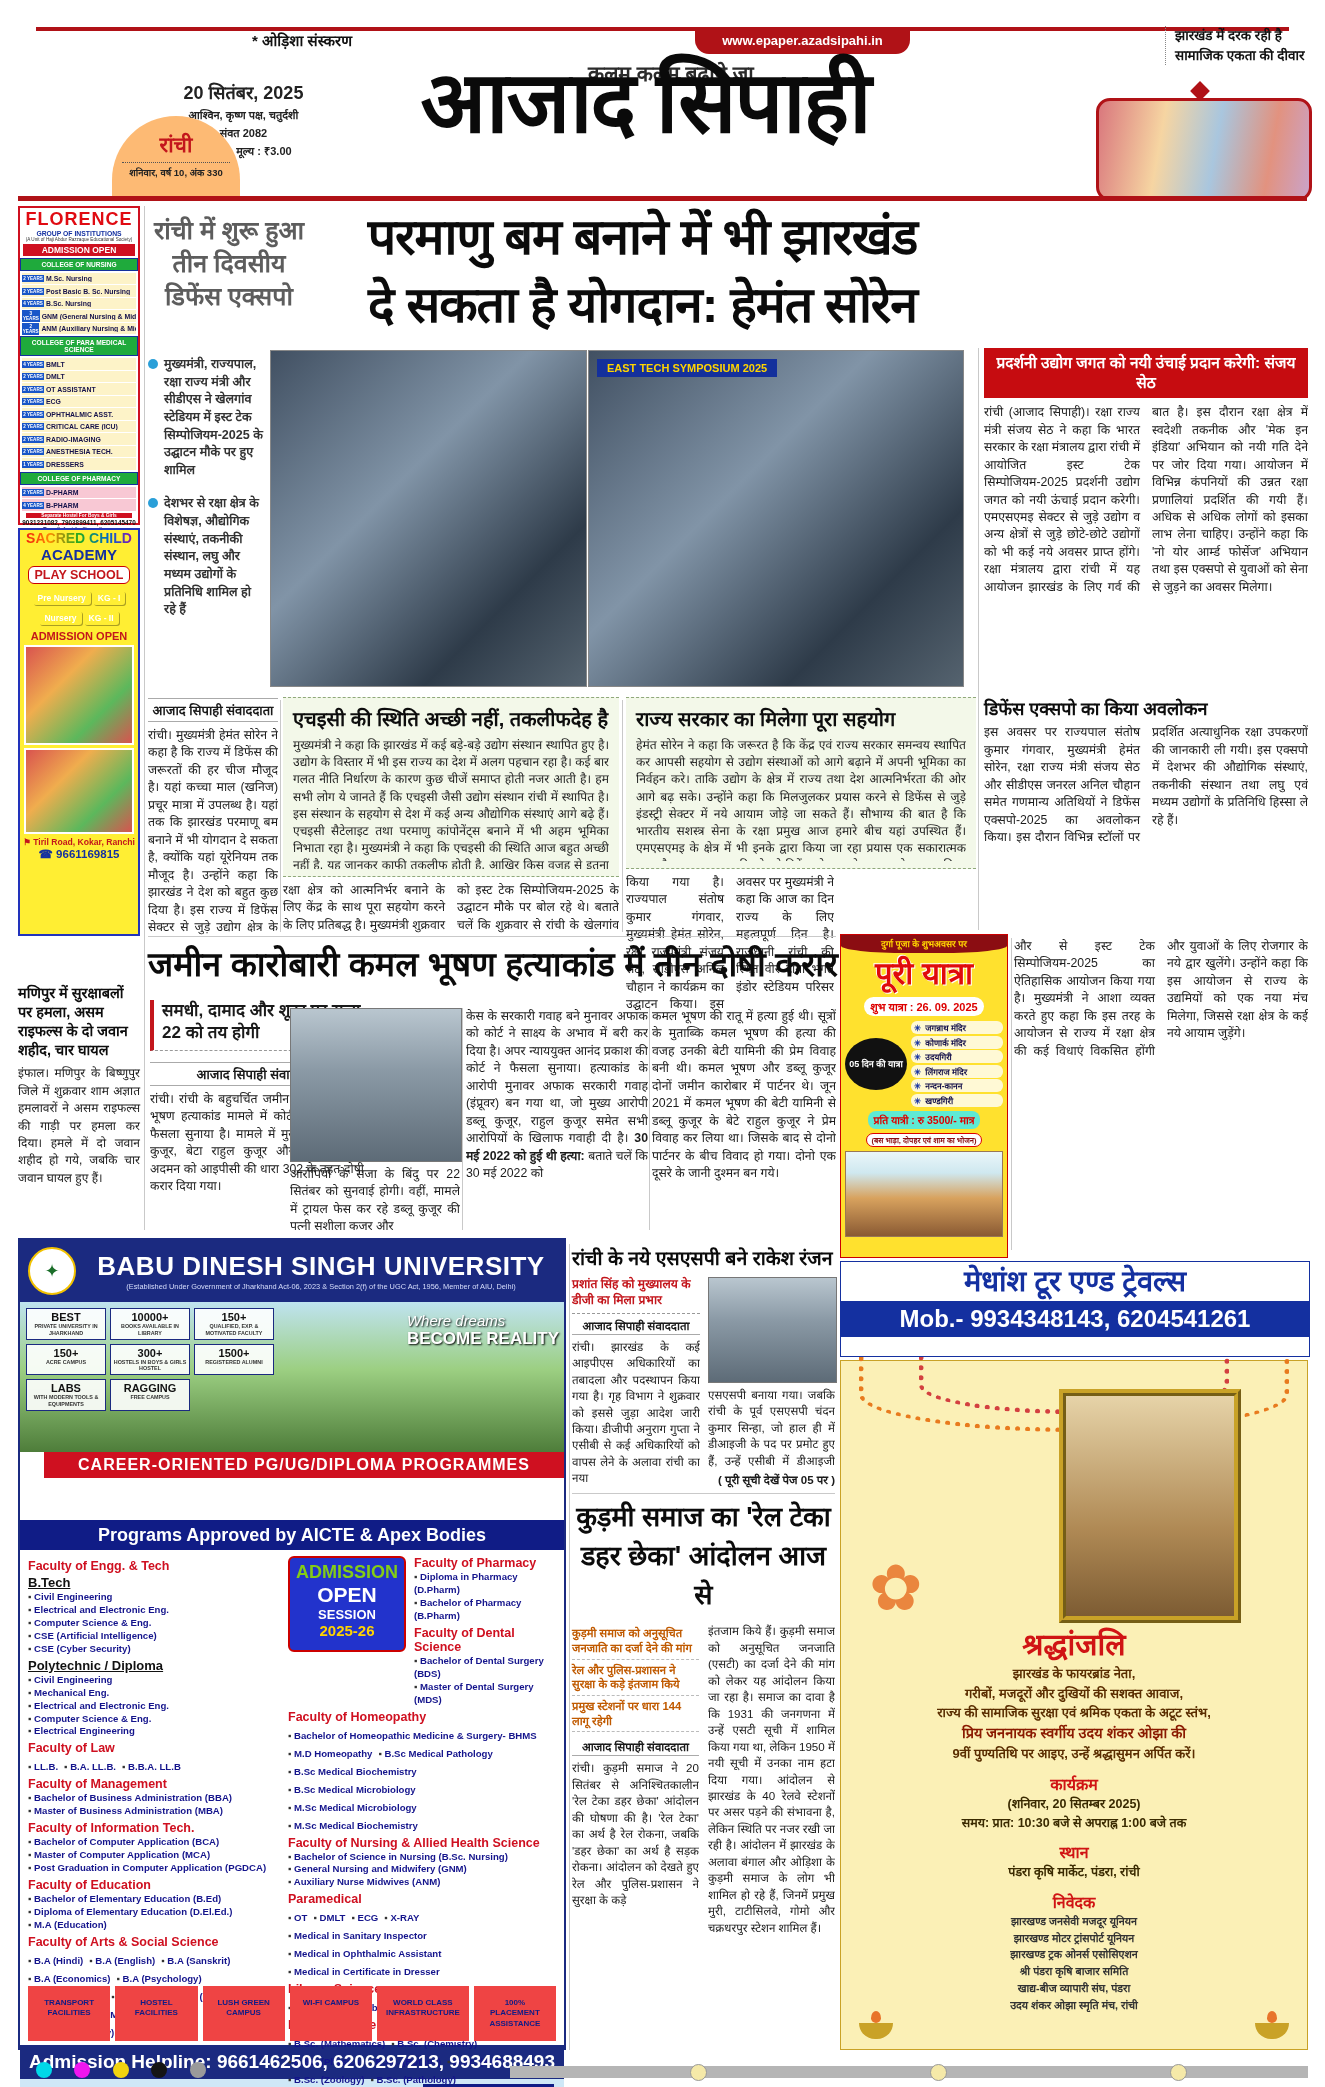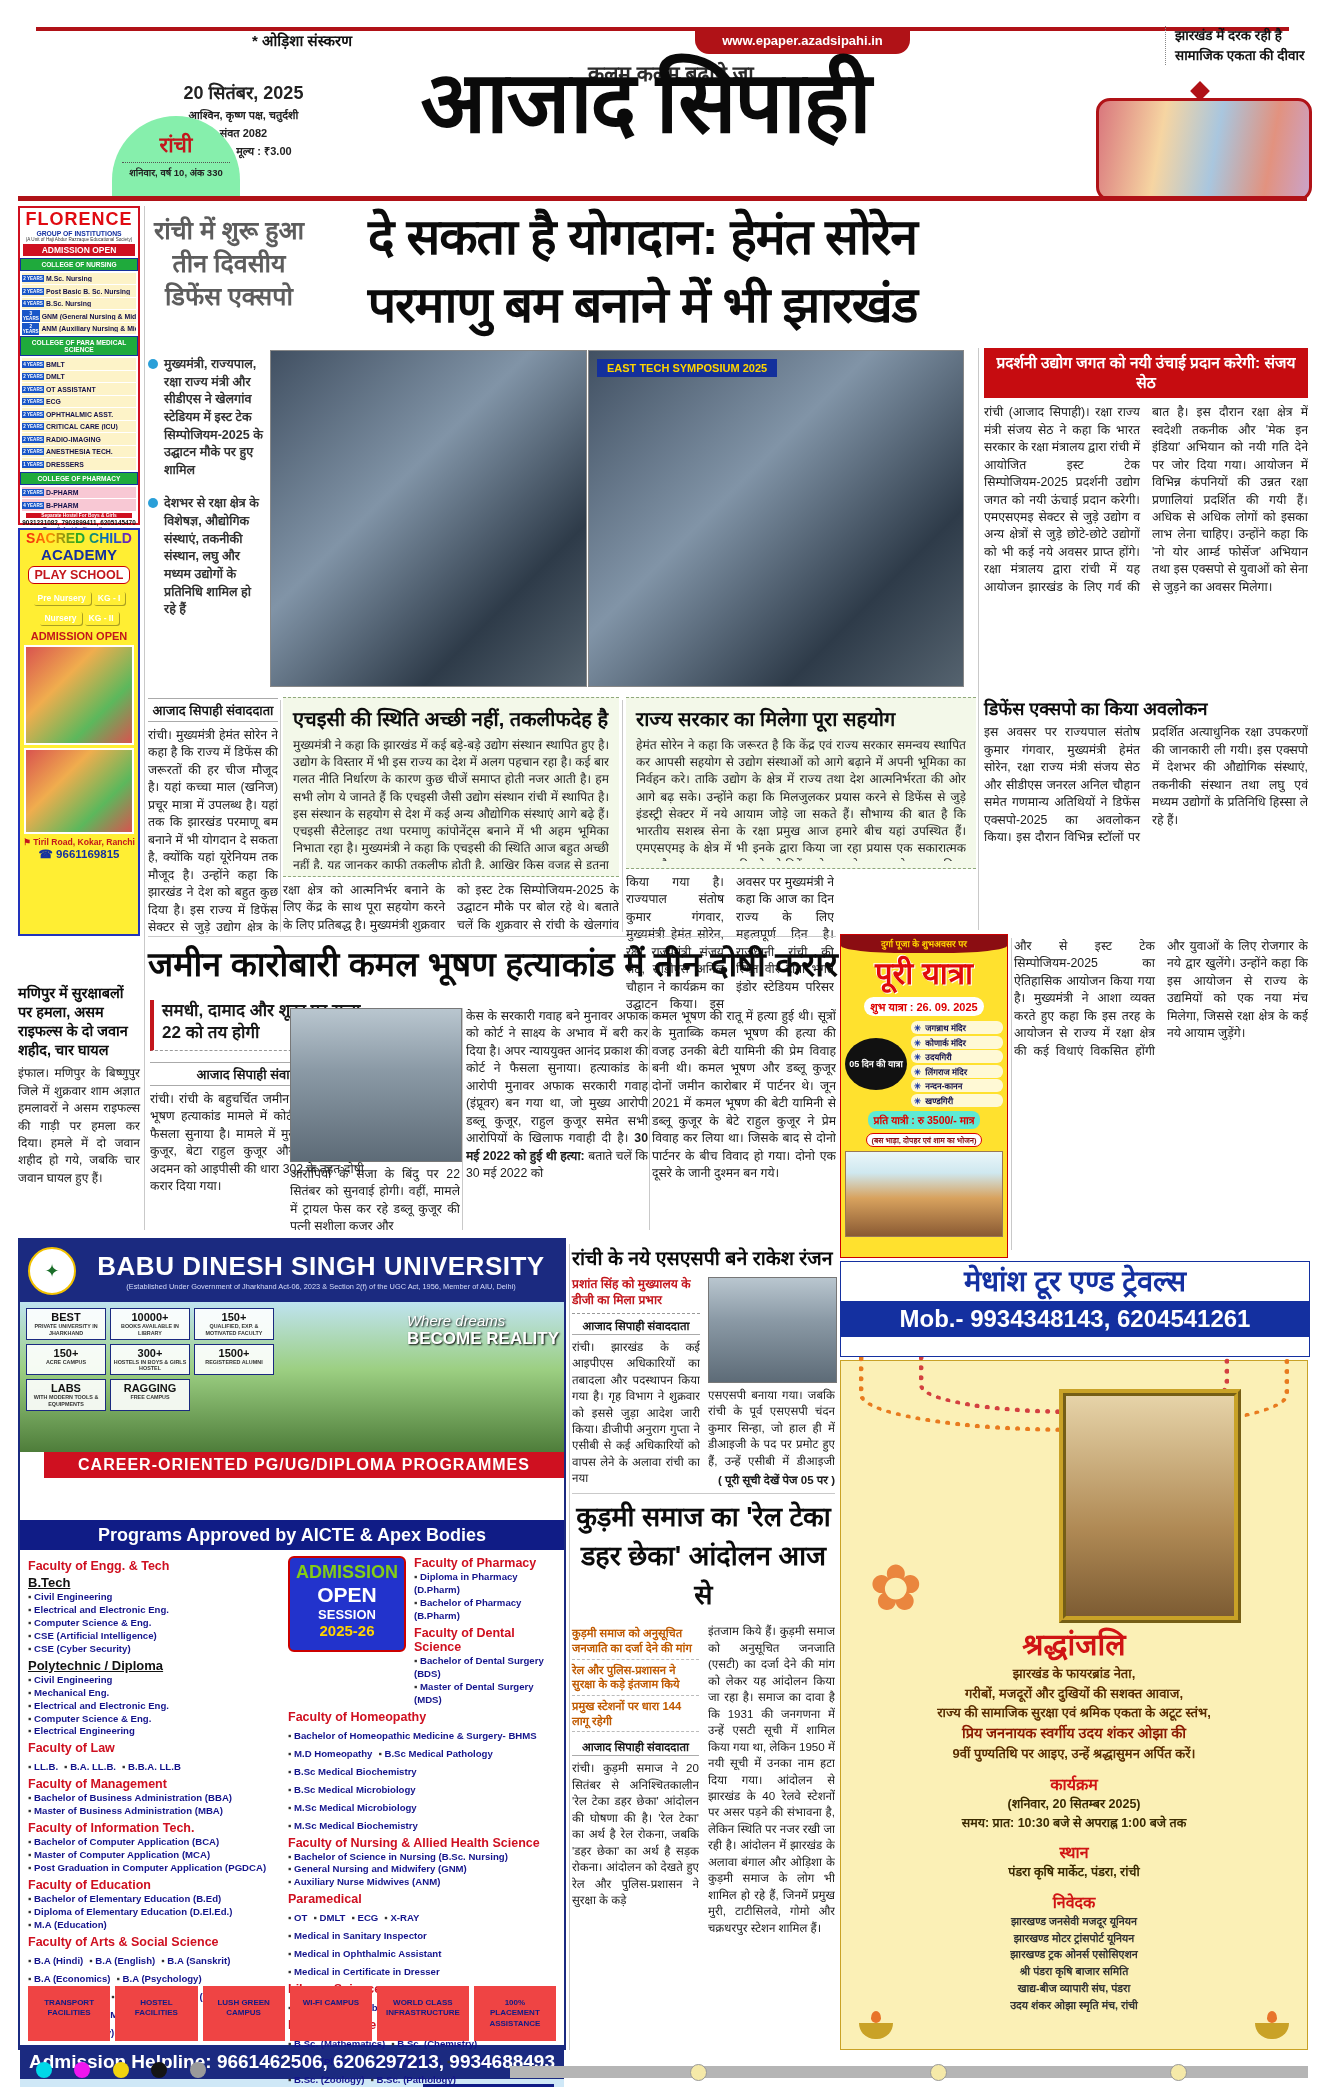--- a/index.html
+++ b/index.html
@@ -12,21 +12,21 @@
 
   
   .rule{background:#b01217;}
   .edition{font-size:15px;font-weight:bold;color:#111;}
   .url-pill{background:#b01217;color:#fff;font-size:13px;font-weight:bold;text-align:center;line-height:27px;border-radius:0 0 14px 14px;}
   .tagline{font-size:21px;font-weight:bold;color:#2b2b2b;}
   .paper-title{font-size:86px;font-weight:800;color:#0a0a0a;text-align:center;line-height:1.45;letter-spacing:-2px;}
   .datebox{text-align:center;color:#222;}
   .datebox .d1{font-size:18px;font-weight:bold;}
   .datebox .d2{font-size:11px;font-weight:bold;margin-top:3px;}
-  .city-badge{background:#86efac;border-radius:70px 70px 0 0;text-align:center;padding-top:14px;box-sizing:border-box;}
+  .city-badge{background:#fdba74;border-radius:70px 70px 0 0;text-align:center;padding-top:14px;box-sizing:border-box;}
   .city-badge .c1{color:#c3161c;font-size:21px;font-weight:800;}
   .city-badge .c2{font-size:9.5px;font-weight:bold;color:#222;border-top:1px dotted #555;margin:4px 10px 0;padding-top:3px;}
   .promo{font-size:13.5px;font-weight:bold;color:#111;border-left:1px dotted #888;padding-left:9px;line-height:1.45;}
   .mast-photo{border:3px solid #b01217;border-radius:14px;background:linear-gradient(100deg,#d9777d,#f6d5a2 30%,#a9c6de 55%,#e2927f 80%,#caa3c9);}
   .diamond{width:14px;height:14px;background:#b01217;transform:rotate(45deg);}
 
   
   .body-txt{font-size:12.3px;line-height:1.42;color:#1c1c1c;}
   .byline{font-size:13px;font-weight:bold;text-align:center;border-top:1px solid #aaa;border-bottom:1px solid #aaa;padding:2px 0;margin-bottom:5px;}
   .cols2{column-count:2;column-gap:12px;}
@@ -312,22 +312,22 @@
     </div>
   </div>
 
   <div class="abs" style="left:18px;top:984px;width:122px;height:246px;">
     <div class="brief-head">मणिपुर में सुरक्षाबलों पर हमला, असम राइफल्स के दो जवान शहीद, चार घायल</div>
     <div class="brief-body jt">इंफाल। मणिपुर के बिष्णुपुर जिले में शुक्रवार शाम अज्ञात हमलावरों ने असम राइफल्स की गाड़ी पर हमला कर दिया। हमले में दो जवान शहीद हो गये, जबकि चार जवान घायल हुए हैं।</div>
   </div>
 
   <div class="abs kicker" style="left:146px;top:214px;width:166px;">रांची में शुरू हुआ तीन दिवसीय डिफेंस एक्सपो</div>
   <div class="abs" style="left:315px;top:204px;width:655px;">
+    <div class="main-head">परमाणु बम बनाने में भी झारखंड</div>
     <div class="main-head">दे सकता है योगदान: हेमंत सोरेन</div>
-    <div class="main-head">परमाणु बम बनाने में भी झारखंड</div>
   </div>
 
   <div class="abs bullets" style="left:148px;top:356px;width:118px;">
 
       <div class="b-item">
         <span class="b-dot"></span>
         <span>मुख्यमंत्री, राज्यपाल, रक्षा राज्य मंत्री और सीडीएस ने खेलगांव स्टेडियम में इस्ट टेक सिम्पोजियम-2025 के उद्घाटन मौके पर हुए शामिल</span>
       </div>
 
       <div class="b-item">

